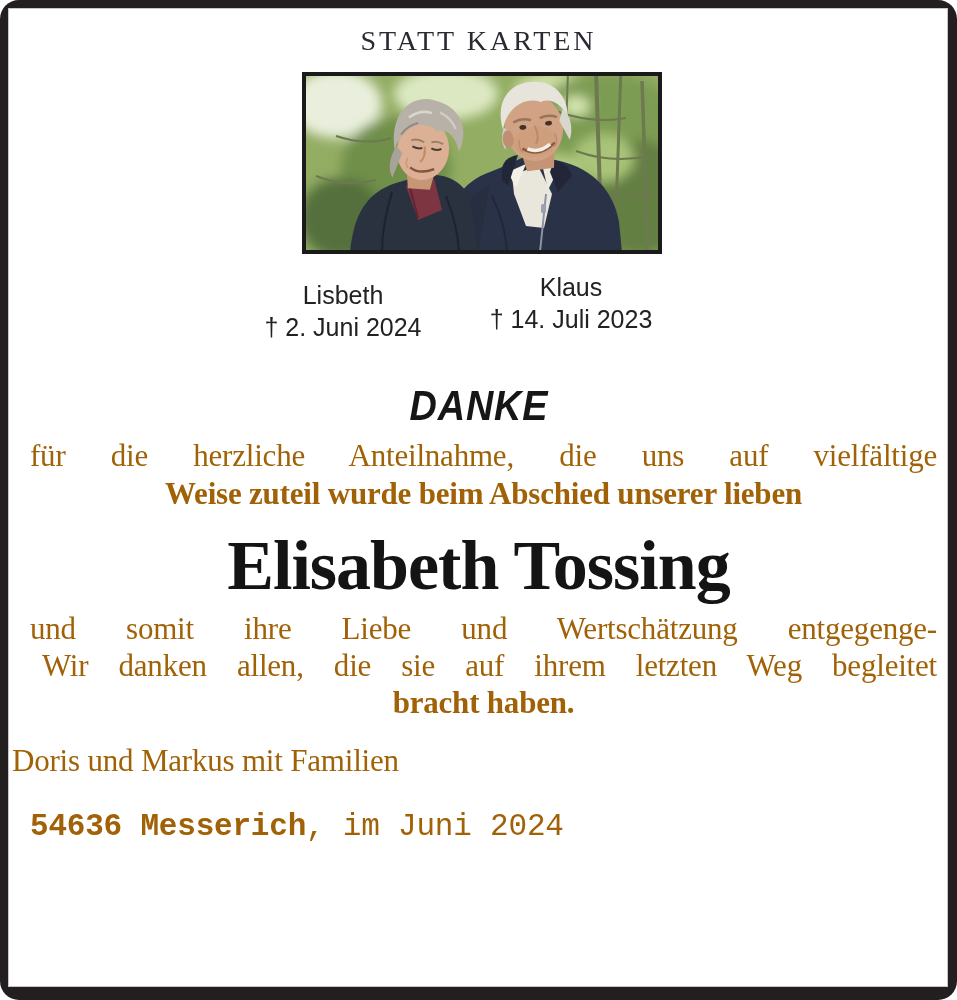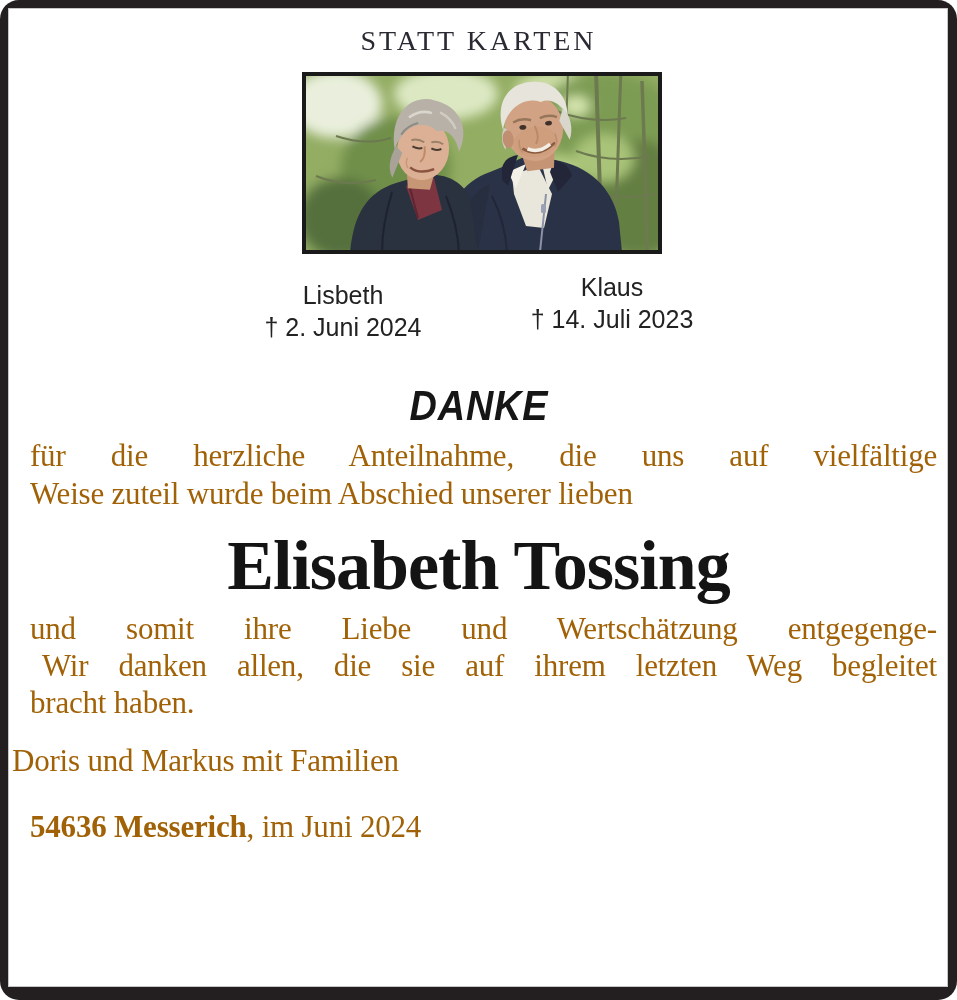--- a/index.html
+++ b/index.html
@@ -38,53 +38,53 @@
   }
   .photo svg{display:block;width:100%;height:100%;}
   .captions{position:absolute;top:0;left:0;right:0;}
   .cap{
     position:absolute;width:240px;
     text-align:center;
     font-family:"Liberation Sans", sans-serif;
     font-size:25px;line-height:32px;color:#222;
   }
   .cap-left{left:223px;top:279px;}
-  .cap-right{left:492px;top:271px;}
+  .cap-right{left:451px;top:271px;}
   .danke{
     position:absolute;top:383px;left:0;right:0;
     text-align:center;
   }
   .danke span{
     display:inline-block;
     font-family:"Liberation Sans", sans-serif;
     font-weight:bold;font-style:italic;
     font-size:43px;line-height:44px;
     letter-spacing:1px;
     transform:scaleX(.88);
     color:#161616;
   }
   .body-text{font-size:31px;letter-spacing:-0.2px;color:#a16207;}
   .intro{position:absolute;left:30px;right:20px;top:437px;line-height:38px;}
   .jline{text-align:justify;text-align-last:justify;}
-  .lline{text-align:left;}
+  .lline{text-align:center;font-weight:bold;}
   .deceased{
     position:absolute;left:0;right:0;top:527px;
     text-align:center;
     font-weight:bold;
     font-size:70px;line-height:78px;
     letter-spacing:-1px;
     color:#141414;
   }
   .thanks{position:absolute;left:30px;right:20px;top:610px;line-height:37px;}
   .thanks .first{text-indent:12px;}
   .family{
     position:absolute;left:12px;right:20px;top:742px;
     text-align:left;line-height:38px;
   }
-  .dateline{position:absolute;left:30px;right:20px;top:808px;line-height:38px;}
+  .dateline{position:absolute;left:30px;right:20px;top:808px;line-height:38px;font-family:Liberation Mono, monospace;}
   .dateline b{font-weight:bold;}
   .announcement{position:absolute;left:30px;right:20px;top:849px;line-height:38px;}
 </style>
 </head>
 <body>
 
 <div class="page">
   <div class="frame"></div>
 
   <div class="statt-karten">STATT KARTEN</div>

